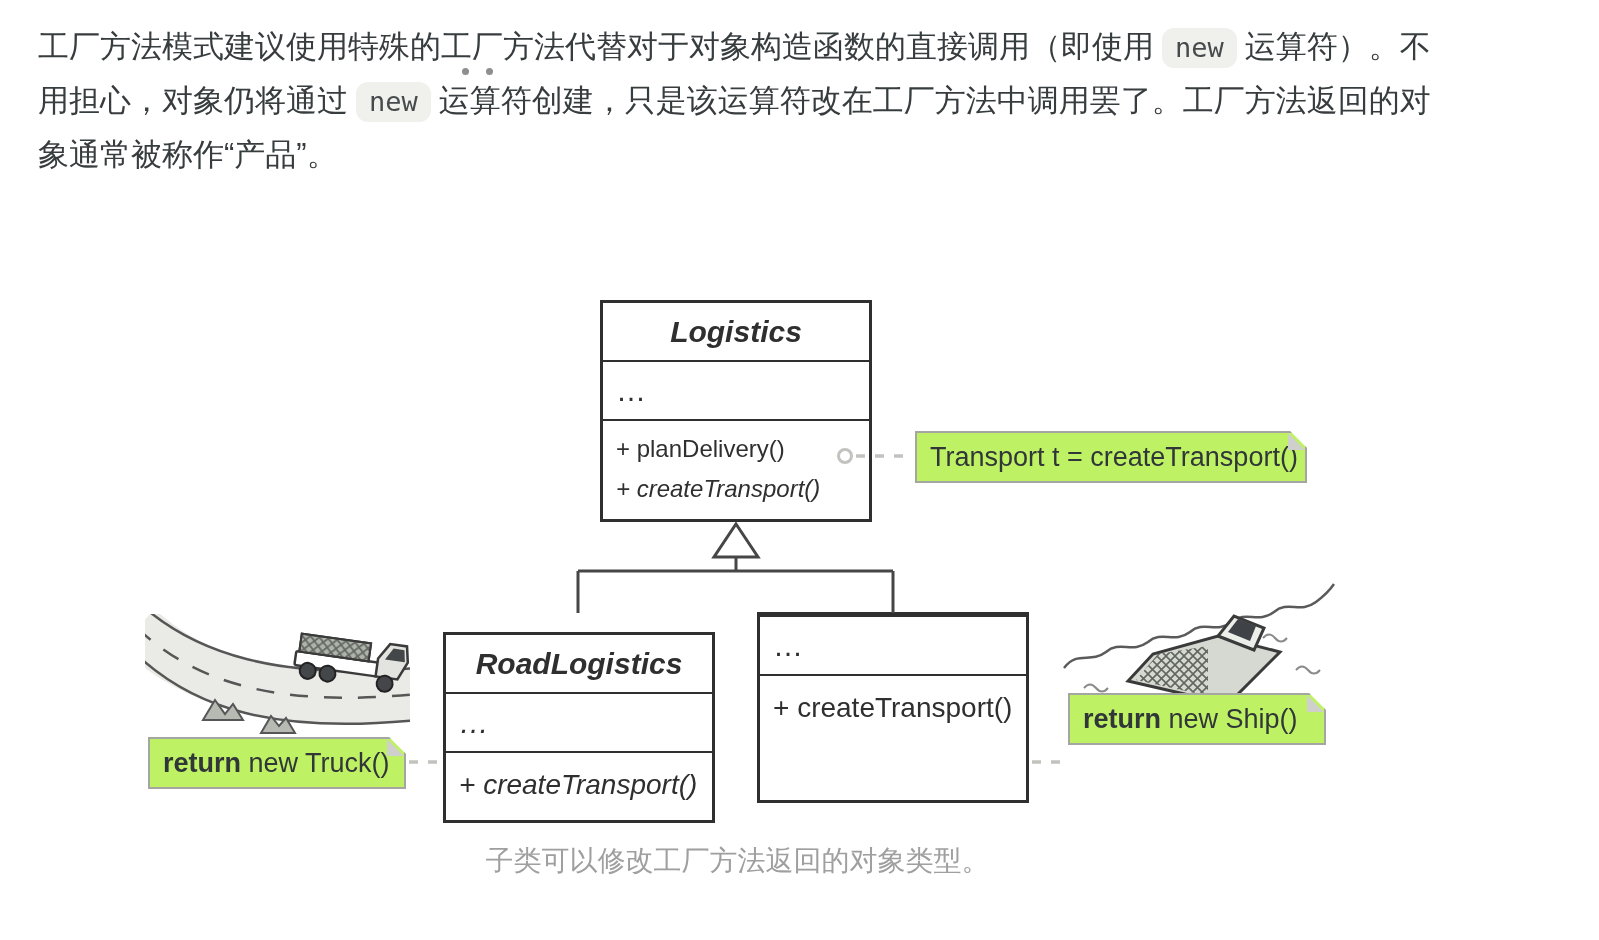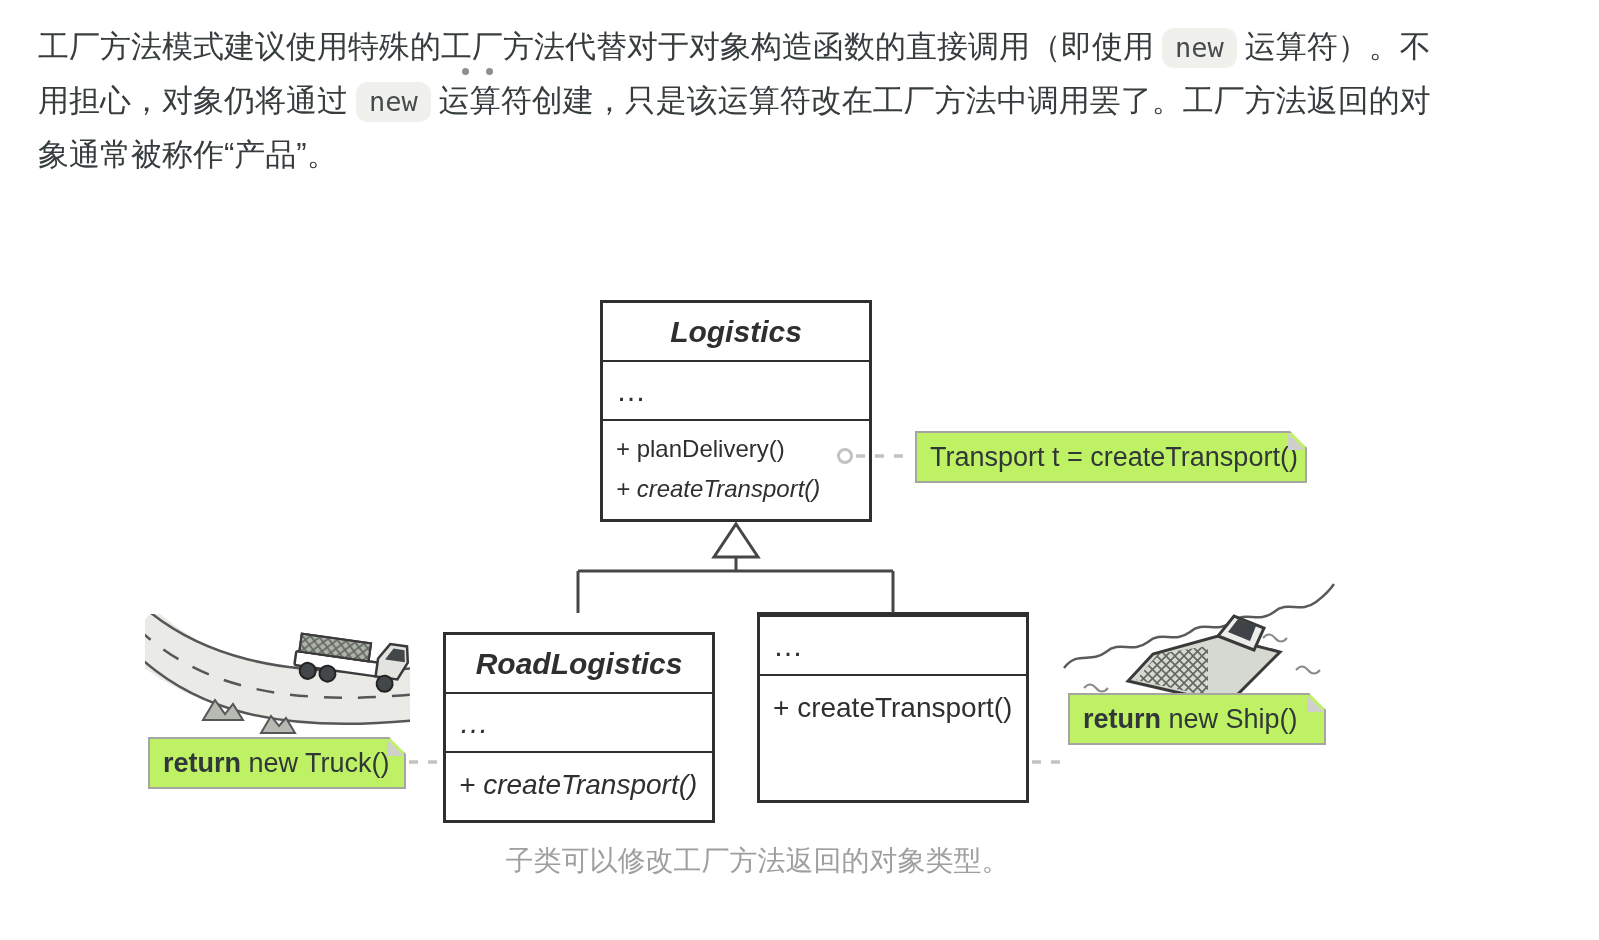--- a/index.html
+++ b/index.html
@@ -37,21 +37,21 @@
   
   .note { position:absolute; background:#bef264; border:2px solid #a5a5a2;
           z-index:3; display:flex; align-items:center; padding:0 13px;
           font-size:27px; color:#313638; white-space:nowrap;
           clip-path:polygon(0 0, calc(100% - 17px) 0, 100% 17px, 100% 100%, 0 100%); }
   .note .fold { position:absolute; top:0; right:0; width:17px; height:17px;
                 background:#cfcfcb; clip-path:polygon(0 0, 100% 100%, 0 100%); }
   .note b { font-weight:700;text-align:center; }
 
   .caption { position:absolute; left:0; top:842px; width:1475px; text-align:center;
-             font-size:28px; color:#9f9f9f;margin-left:20px; }
+             font-size:28px; color:#9f9f9f; }
 
   .illus { position:absolute; z-index:1; }
   svg.connectors { position:absolute; left:0; top:0; z-index:4; pointer-events:none; }
 </style>
 </head>
 <body>
 
 <p class="intro"><span>工厂方法模式建议使用特殊的工厂方法代替对于对象构造函数的直接调用（即使用</span><code class="inline-code">new</code><span>运算符）。不用担心，对象仍将通过</span><code class="inline-code">new</code><span>运算符创建，只是该运算符改在工厂方法中调用罢了。工厂方法返回的对象通常被称作“产品”。</span></p>
 
 <div class="dots">

